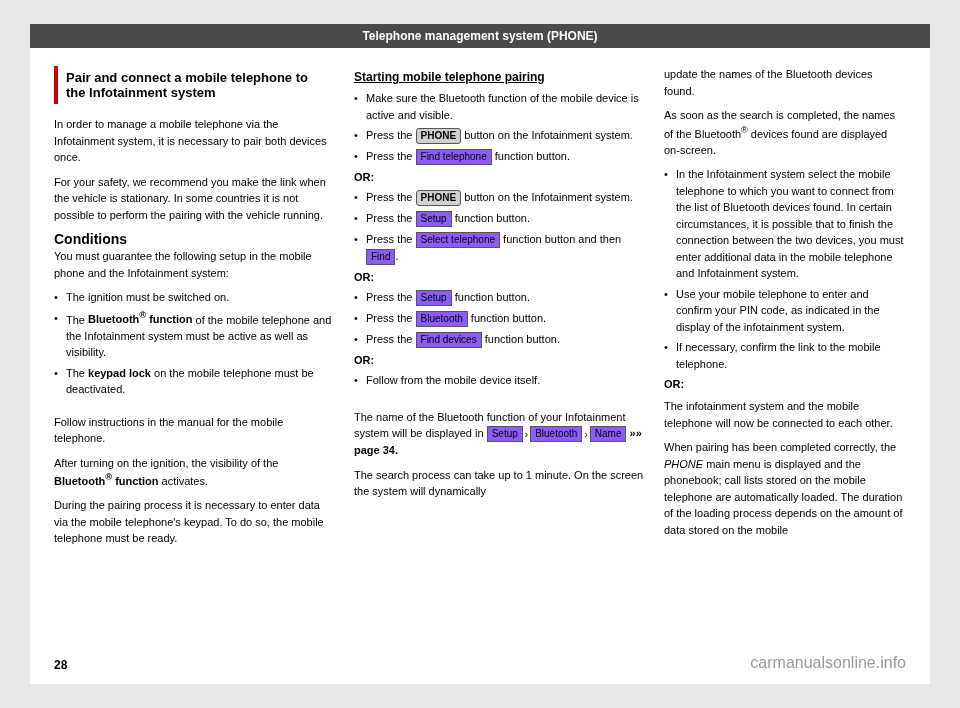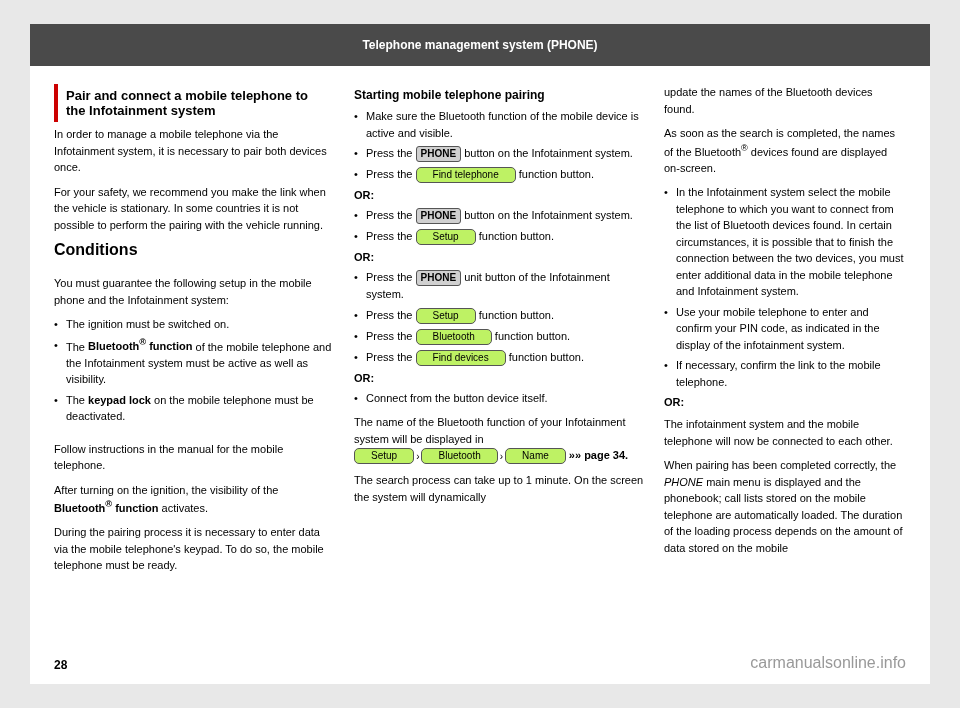--- a/index.html
+++ b/index.html
@@ -15,21 +15,21 @@
       width: 900px;
       min-height: 660px;
       background: #fff;
       padding: 0;
       position: relative;
     }
     .header-bar {
       background: #4a4a4a;
       color: #fff;
       text-align: center;
-      padding: 14px 10px;
+      padding: 5px 10px;
       font-size: 12px;
       font-weight: bold;
     }
     .content {
       display: flex;
       padding: 18px 24px 18px 24px;
       gap: 20px;
     }
     .col-left {
       width: 280px;
@@ -38,71 +38,72 @@
     .col-middle {
       width: 290px;
       flex-shrink: 0;
     }
     .col-right {
       flex: 1;
     }
     .section-title-box {
       border-left: 4px solid #c00;
       padding: 4px 8px;
-      margin-bottom: 4px;
+      margin-bottom: 12px;
     }
     .section-title-box p {
       font-size: 13px;
       font-weight: bold;
     }
     .body-text {
       font-size: 11px;
       line-height: 1.5;
       margin-bottom: 8px;
     }
     .body-text b, .body-text strong {
       font-weight: bold;
     }
     .conditions-title {
-      font-size: 16px;
-      font-weight: bold;
-      margin-bottom: 16px;
+      font-size: 14px;
+      font-weight: bold;
+      margin-bottom: 1px;
       margin-top: 8px;
     }
     .bullet-item {
       font-size: 11px;
       line-height: 1.5;
       margin-bottom: 4px;
       padding-left: 12px;
       position: relative;
     }
     .bullet-item::before {
       content: "•";
       position: absolute;
       left: 0;
     }
     .sub-section-title {
       font-size: 12px;
       font-weight: bold;
       margin-bottom: 6px;
       margin-top: 4px;
+      text-decoration: underline;
     }
     .or-label {
       font-size: 11px;
       font-weight: bold;
       margin: 6px 0;
     }
     .btn-inline {
       display: inline-block;
       border: 1px solid #555;
-      border-radius: 5px;
-      padding: 0px 16px;
+      border-radius: 0;
+      padding: 0px 4px;
       font-size: 10px;
       font-family: Arial, sans-serif;
-      background: #bef264;
+      background: #8b5cf6;
       line-height: 1.4;
     }
     .btn-inline-dark {
       display: inline-block;
       border: 1px solid #555;
       border-radius: 3px;
       padding: 0px 4px;
       font-size: 10px;
       font-family: Arial, sans-serif;
       background: #d0d0d0;
@@ -160,28 +161,28 @@
     </div>
 
     <div class="col-middle">
       <div class="sub-section-title">Starting mobile telephone pairing</div>
       <div class="bullet-item">Make sure the Bluetooth function of the mobile device is active and visible.</div>
       <div class="bullet-item">Press the <span class="btn-inline-dark">PHONE</span> button on the Infotainment system.</div>
       <div class="bullet-item">Press the <span class="btn-inline">Find telephone</span> function button.</div>
       <div class="or-label">OR:</div>
       <div class="bullet-item">Press the <span class="btn-inline-dark">PHONE</span> button on the Infotainment system.</div>
       <div class="bullet-item">Press the <span class="btn-inline">Setup</span> function button.</div>
-      <div class="or-label">OR:</div>
-      <div class="bullet-item">Press the <span class="btn-inline-dark">PHONE</span> unit button of the Infotainment system.</div>
+      <div class="bullet-item">Press the <span class="btn-inline">Select telephone</span> function button and then <span class="btn-inline">Find</span>.</div>
+      <div class="or-label">OR:</div>
       <div class="bullet-item">Press the <span class="btn-inline">Setup</span> function button.</div>
       <div class="bullet-item">Press the <span class="btn-inline">Bluetooth</span> function button.</div>
       <div class="bullet-item">Press the <span class="btn-inline">Find devices</span> function button.</div>
       <div class="or-label">OR:</div>
-      <div class="bullet-item">Connect from the button device itself.</div>
-      <p class="body-text" style="margin-top:8px;">The name of the Bluetooth function of your Infotainment system will be displayed in <span class="nav-path">
+      <div class="bullet-item">Follow from the mobile device itself.</div>
+      <p class="body-text" style="margin-top:20px;">The name of the Bluetooth function of your Infotainment system will be displayed in <span class="nav-path">
             <span class="btn-inline">Setup</span>
             <span class="nav-sep"> ›</span>
             <span class="btn-inline">Bluetooth</span>
             <span class="nav-sep"> ›</span>
             <span class="btn-inline">Name</span>
           </span> <strong>»» page 34.</strong></p>
       <p class="body-text">The search process can take up to 1 minute. On the screen the system will dynamically</p>
     </div>
 
     <div class="col-right">

